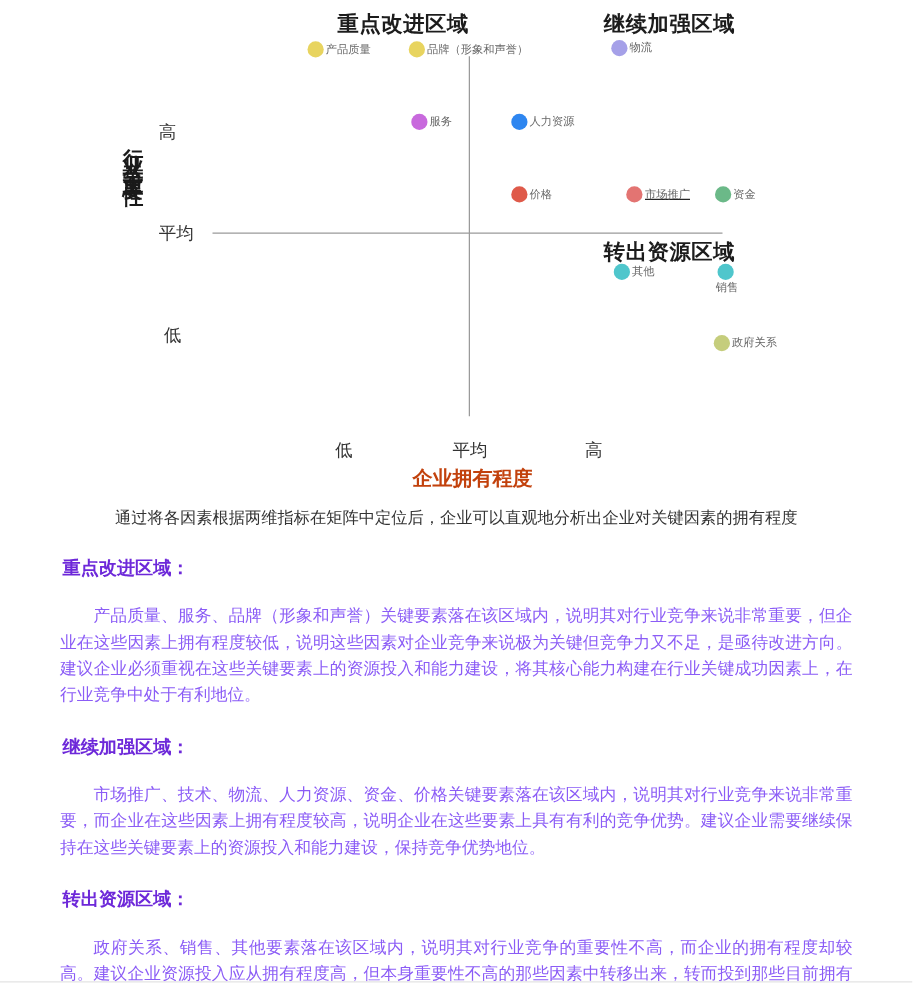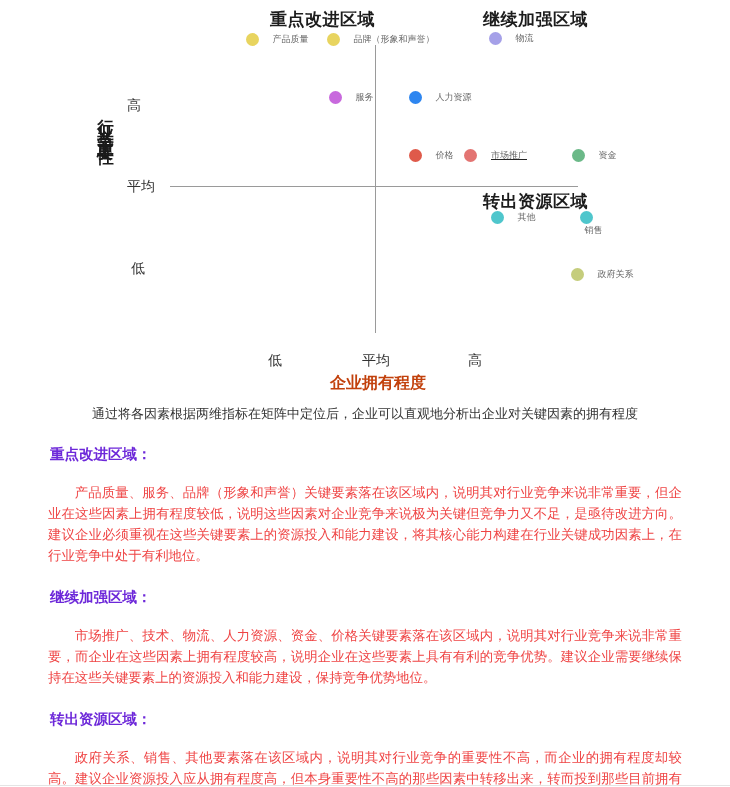--- a/index.html
+++ b/index.html
@@ -34,27 +34,27 @@
   .xt-low  { left:268px; top:352px; }
   .xt-avg  { left:362px; top:352px; }
   .xt-high { left:468px; top:352px; }
   .x-title {
     position:absolute; left:298px; top:373px; width:160px; text-align:center;
     font-size:16px; font-weight:700; color:#c2410c;
   }
 
   .point { position:absolute; display:flex; align-items:center; }
   .dot { width:13px; height:13px; border-radius:50%; flex:0 0 auto; }
-  .dot-label { margin-left:14px; font-size:9px; color:#666; white-space:nowrap; line-height:13px; }
+  .dot-label { margin-left:2px; font-size:9px; color:#666; white-space:nowrap; line-height:13px; }
 
   
   .caption { margin-top:5px; text-align:center; font-size:13px; color:#333; }
   .sections { padding:0 48px; }
   .sections h3 { font-size:14.5px; font-weight:700; color:#6d28d9; margin:22px 0 18px 2px; }
-  .sections p { font-size:13.4px; line-height:21px; color:#ef4444; text-indent:2em; text-align:justify; }
+  .sections p { font-size:13.4px; line-height:21px; color:#8b5cf6; text-indent:2em; text-align:justify; }
 
   .bottom-divider { position:absolute; left:0; right:0; bottom:1px; border-top:1px solid #e4e4e4; }
 </style>
 </head>
 <body>
 
 <div class="page">
 
   <div class="chart">
     <div class="axis-line v-line"></div>
@@ -92,21 +92,21 @@
           <span class="dot-label">服务</span>
         </div>
         <div class="point" style="left: 408.5px; top: 90.5px; text-align: right;">
           <span class="dot" style="background: rgb(46, 134, 240);"></span>
           <span class="dot-label">人力资源</span>
         </div>
         <div class="point" style="left: 408.5px; top: 148.5px;">
           <span class="dot" style="background: rgb(223, 90, 74);"></span>
           <span class="dot-label">价格</span>
         </div>
-        <div class="point" style="left: 464px; top: 148.5px; text-decoration: underline;">
+        <div class="point" style="left: 501px; top: 148.5px; text-decoration: underline;">
           <span class="dot" style="background: rgb(227, 116, 114);"></span>
           <span class="dot-label">市场推广</span>
         </div>
         <div class="point" style="left: 571.5px; top: 148.5px;">
           <span class="dot" style="background: rgb(107, 185, 136);"></span>
           <span class="dot-label">资金</span>
         </div>
         <div class="point" style="left: 490.5px; top: 210.5px;">
           <span class="dot" style="background: rgb(79, 198, 204);"></span>
           <span class="dot-label">其他</span>

